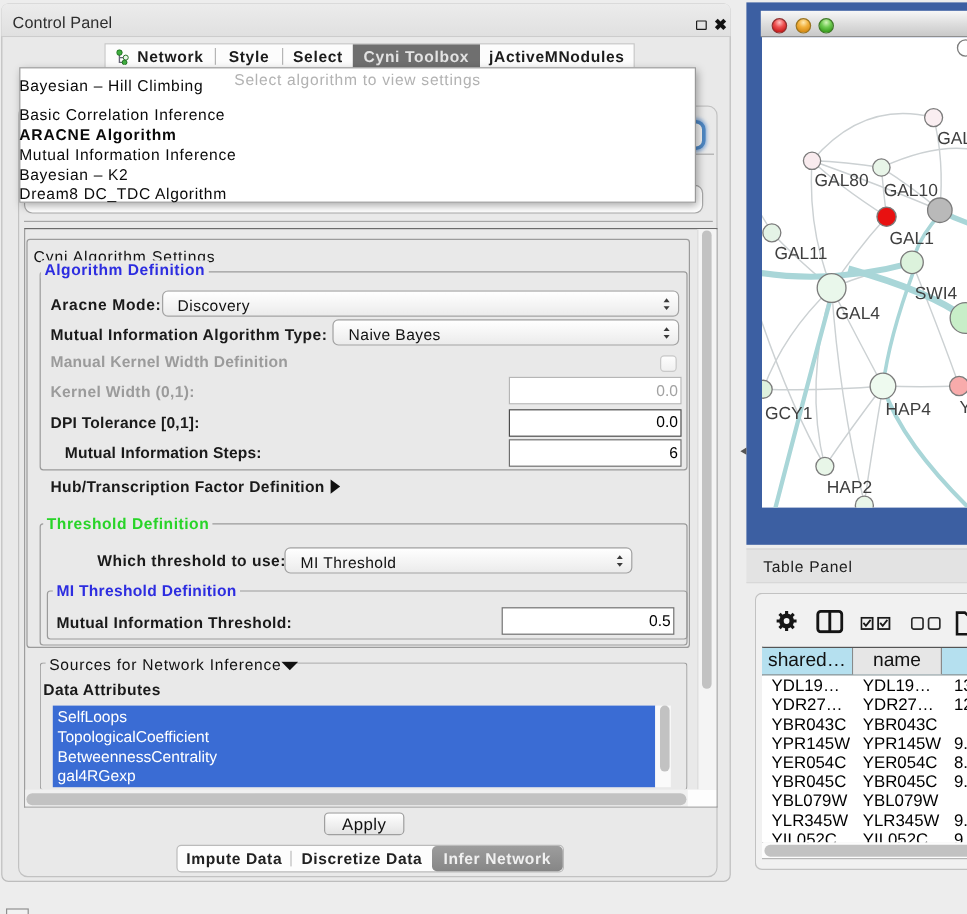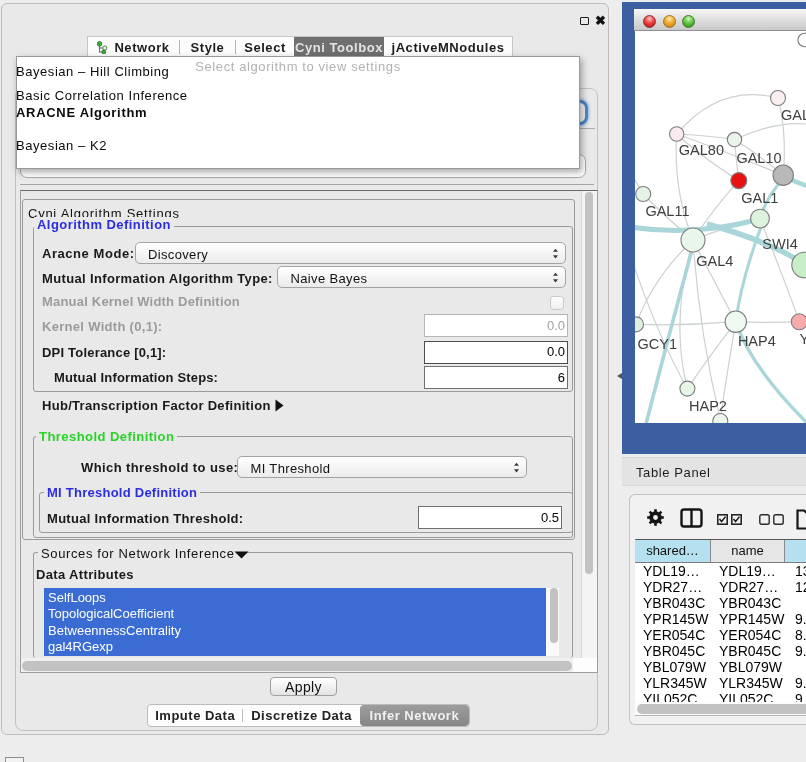--- a/index.html
+++ b/index.html
@@ -63,35 +63,38 @@
   #tpbar .t{position:absolute;left:14px;top:7px;font-size:13px;letter-spacing:0.6px;color:#1e1e1e;}
   #twin{left:629px;top:494px;width:177px;height:231px;background:#f1f1f1;border:1px solid #c2c2c2;border-radius:6px 0 0 6px;border-right:none;box-sizing:border-box;}
   #splitarrow{left:615px;top:371px;width:10px;height:10px;}
   #blicon{left:5px;top:757px;width:19px;height:10px;border:1.5px solid #8f8f8f;background:#f2f2f2;box-sizing:border-box;}
 </style>
 </head>
 <body>
 
 <div class="abs" id="cpwin">
   <div class="abs" id="cpframe"></div>
+  <div class="abs" id="cptitle">
+      <span class="t">Control Panel</span>
+    </div>
   <div class="winicon-sq"></div>
   <div class="winicon-x">✖</div>
   <div class="abs" id="toptabs">
     <div class="seg" style="width:91px;">
       <svg width="11" height="13" viewBox="0 0 11 13" style="margin-right:6px;">
         <path d="M2.5 4 L2.5 11 L5.5 11 M2.5 7 L6.5 7" stroke="#667" stroke-width="1.1" fill="none"></path>
         <circle cx="2.5" cy="2.8" r="2.3" fill="#3fae3f" stroke="#1e6e1e" stroke-width="0.8"></circle>
         <circle cx="7.8" cy="7" r="2.1" fill="#eaf6ea" stroke="#1e6e1e" stroke-width="0.8"></circle>
         <circle cx="6.8" cy="11" r="2" fill="#3fae3f" stroke="#1e6e1e" stroke-width="0.8"></circle>
       </svg>Network</div>
     <div class="sep"></div>
     <div class="seg" style="width:55px;">Style</div>
     <div class="sep"></div>
     <div class="seg" style="width:58px;">Select</div>
-    <div class="seg sel" style="width:90px;">Cyni Toolbox</div>
+    <div class="seg sel" style="width:106px;">Cyni Toolbox</div>
     <div class="seg" style="width:128px;">jActiveMNodules</div>
   </div>
   <div class="abs" id="content"></div>
   <div class="abs combo1"></div>
   <div class="abs combo2"></div>
   <div class="abs frag-line"></div>
   <div class="abs panline"></div>
   <div class="abs" id="spane"></div>
   <div id="groups">
 
@@ -168,21 +171,23 @@
     <div class="seg" style="width:95px;">Impute Data</div>
     <div class="sep"></div>
     <div class="seg" style="width:117px;">Discretize Data</div>
     <div class="seg sel" style="width:110px;">Infer Network</div>
   </div>
   <div class="abs" id="popup">
     <div class="hdr">Select algorithm to view settings</div>
     <div class="it" style="top:7px;">Bayesian – Hill Climbing</div>
     <div class="it" style="top:31.4px;">Basic Correlation Inference</div>
     <div class="it b" style="top:47.8px;letter-spacing:0.7px;">ARACNE Algorithm</div>
+    <div class="it" style="top:64.2px;">Mutual Information Inference</div>
     <div class="it" style="top:80.6px;">Bayesian – K2</div>
+    <div class="it" style="top:97px;">Dream8 DC_TDC Algorithm</div>
   </div>
 </div>
 
 <div class="abs" id="netwin">
   <div class="abs" id="nettitle">
     <div class="tl" style="left:9px;background:radial-gradient(circle at 50% 25%,#ffc1c1 0%,#ee5050 40%,#cc2222 75%,#a81515 100%);border:1px solid #903030;box-sizing:border-box;"></div>
     <div class="tl" style="left:28.5px;background:radial-gradient(circle at 50% 25%,#ffe9b0 0%,#f2b13c 40%,#d98f1a 75%,#b97a10 100%);border:1px solid #9a7420;box-sizing:border-box;"></div>
     <div class="tl" style="left:48px;background:radial-gradient(circle at 50% 25%,#d2f5b8 0%,#6fcb52 40%,#3fa424 75%,#2f8c18 100%);border:1px solid #3f7a28;box-sizing:border-box;"></div>
   </div>
   <div class="abs" id="netcanvas">
@@ -286,21 +291,21 @@
     <rect x="0.8" y="0.8" width="9.4" height="9.4" rx="1.8" fill="none" stroke="#2a2a2a" stroke-width="1.4"></rect>
     <rect x="14.8" y="0.8" width="9.4" height="9.4" rx="1.8" fill="none" stroke="#2a2a2a" stroke-width="1.4"></rect>
   </svg>
   <svg class="abs" style="left:166px;top:13.5px;" width="11" height="21" viewBox="0 0 11 21">
     <path d="M1.5 1.5 L8 1.5 L14 7 L14 19.5 L1.5 19.5 Z" fill="none" stroke="#151515" stroke-width="2.2"></path>
   </svg>
 
   <div class="abs" style="left:5px;top:44px;width:172px;height:1.2px;background:#555;"></div>
   <div class="abs" style="left:4.5px;top:44px;width:1px;height:176px;background:#777;"></div>
   <div class="abs" style="left:5px;top:219.5px;width:172px;height:1px;background:#b5b5b5;"></div>
-  <div class="abs" style="left:5px;top:45px;width:172px;height:23px;background:#b5e0ef;border-bottom:1px solid #7e7e7e;box-sizing:border-box;font-size:13px;color:#111;">
+  <div class="abs" style="left:5px;top:45px;width:172px;height:23px;background:#b5e0ef;border-bottom:1px solid #7e7e7e;box-sizing:border-box;font-size:16px;color:#111;">
     <div class="abs" style="left:0;top:0;width:76px;height:22px;text-align:center;line-height:22px;border-right:1px solid #8a8a8a;box-sizing:border-box;">shared…</div>
     <div class="abs" style="left:76px;top:0;width:74px;height:22px;text-align:center;line-height:22px;border-right:1px solid #8a8a8a;box-sizing:border-box;background:#e6e6e6;">name</div>
     <div class="abs" style="left:150px;top:0;width:22px;height:22px;"></div>
   </div>
   <div class="abs" style="left:5px;top:68px;width:172px;height:139px;background:#fff;overflow:hidden;font-size:14px;color:#000;">
     <div style="position:absolute;left:8px;top:0;line-height:16px;">YDL19…<br>YDR27…<br>YBR043C<br>YPR145W<br>YER054C<br>YBR045C<br>YBL079W<br>YLR345W<br>YIL052C</div>
     <div style="position:absolute;left:84px;top:0;line-height:16px;">YDL19…<br>YDR27…<br>YBR043C<br>YPR145W<br>YER054C<br>YBR045C<br>YBL079W<br>YLR345W<br>YIL052C</div>
     <div style="position:absolute;left:160px;top:0;line-height:16px;">13<br>12<br><br>9.<br>8.<br>9.<br><br>9.<br>9.</div>
   </div>
   <div class="abs" style="left:5px;top:207px;width:172px;height:12.5px;background:#fcfcfc;"></div>

